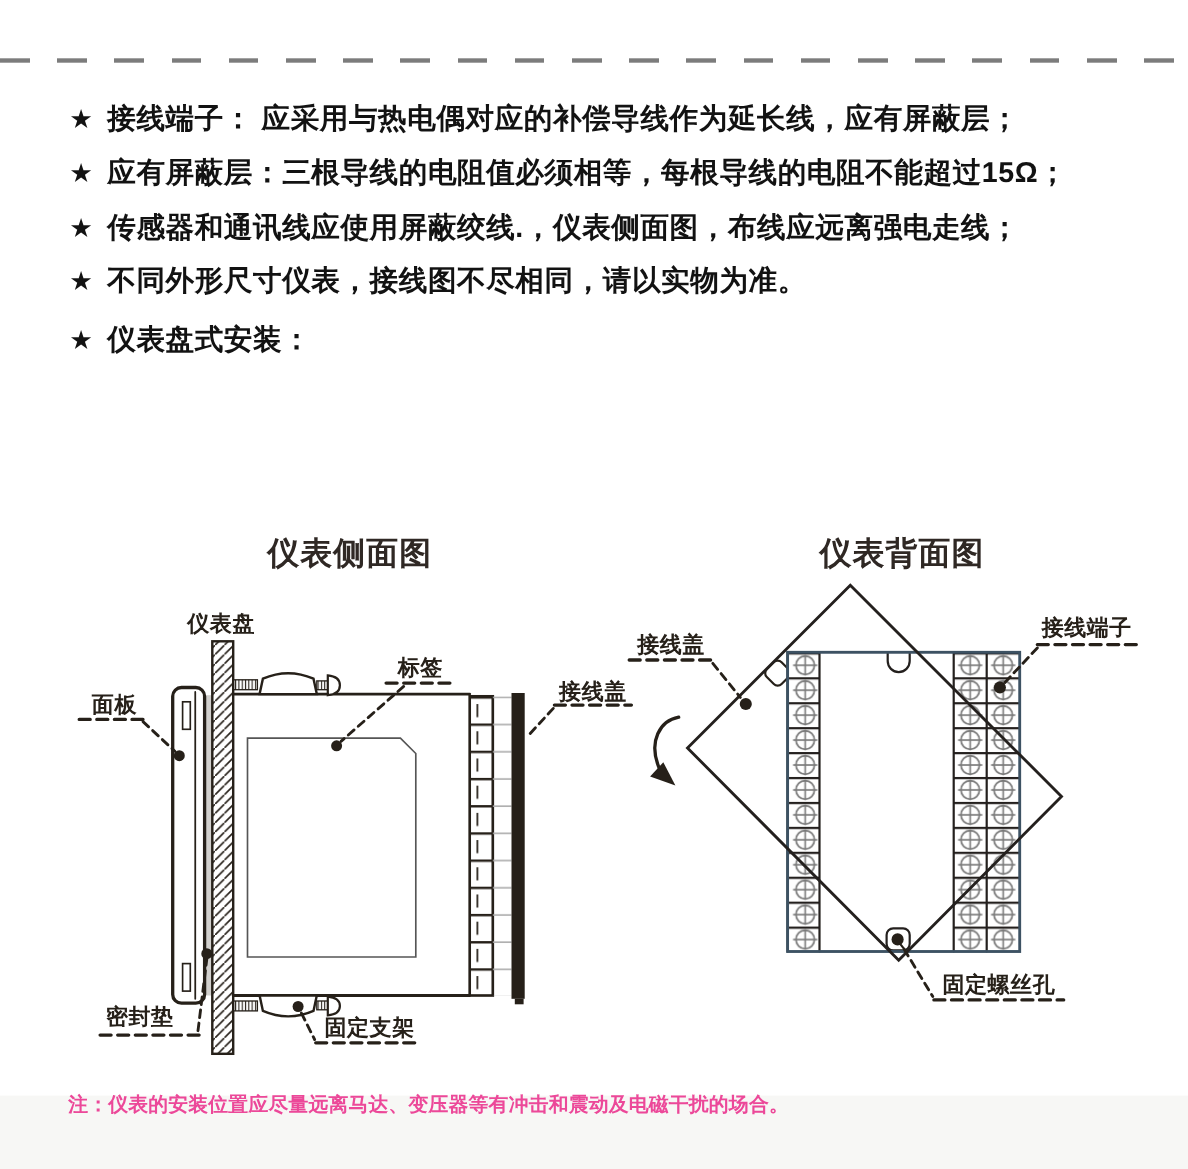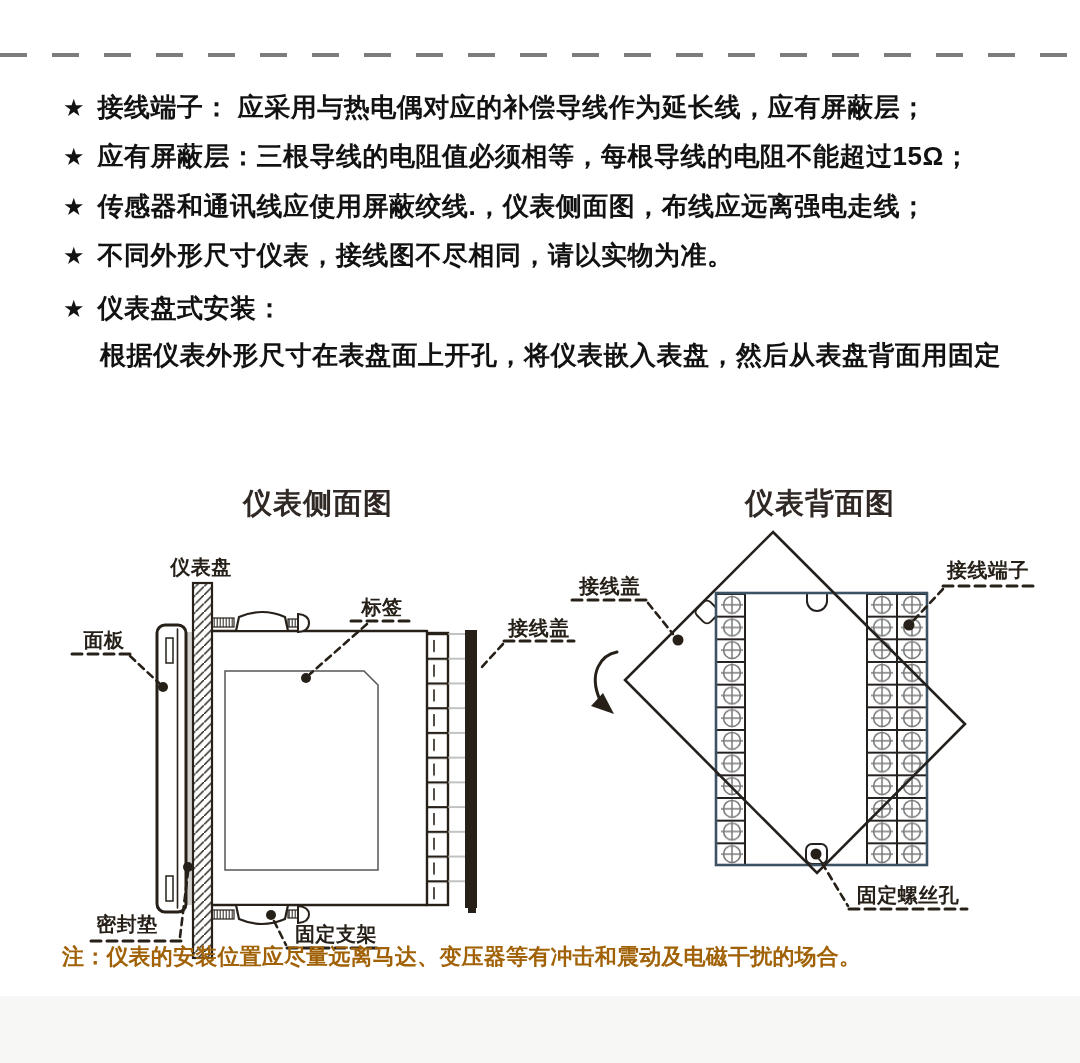--- a/index.html
+++ b/index.html
@@ -15,22 +15,22 @@
     position:absolute;left:63px;display:flex;align-items:baseline;gap:13px;
     font-size:26px;font-weight:bold;letter-spacing:0.5px;white-space:nowrap;color:#121212;
   }
   .bullet-row .star{font-size:24px;letter-spacing:0;}
   .para-line{
     position:absolute;font-size:26px;font-weight:bold;letter-spacing:0.5px;
     white-space:nowrap;color:#121212;
   }
   .footer-band{position:absolute;left:0;top:996px;width:1080px;height:67px;background:#f7f7f5;}
   .footnote{
-    position:absolute;left:62px;top:942px;font-size:22px;font-weight:bold;
-    letter-spacing:0.2px;white-space:nowrap;color:#a16207;
+    position:absolute;left:62px;top:992px;font-size:18px;font-weight:bold;
+    letter-spacing:0.2px;white-space:nowrap;color:#ec4899;
   }
   svg text{user-select:none;}
   .dia-title{
     font-family:"Liberation Serif","DejaVu Serif",serif;font-weight:bold;
     font-size:29px;letter-spacing:1px;fill:#2f2824;
   }
   .dia-label{
     font-family:"Liberation Sans","DejaVu Sans",sans-serif;font-weight:600;
     font-size:20px;letter-spacing:0.5px;fill:#262019;
   }
@@ -56,21 +56,20 @@
   </div>
   <div class="bullet-row" style="top:238px">
     <span class="star">★</span>
     <span>不同外形尺寸仪表，接线图不尽相同，请以实物为准。</span>
   </div>
   <div class="bullet-row" style="top:291px">
     <span class="star">★</span>
     <span>仪表盘式安装：</span>
   </div>
 
-  <div class="para-line" style="top:338px;left:100px">根据仪表外形尺寸在表盘面上开孔，将仪表嵌入表盘，然后从表盘背面用固定</div>
 
   <svg style="position:absolute;left:0;top:470px" width="1080" height="500" viewBox="0 470 1080 500">
     <defs>
       <pattern id="hatch" patternUnits="userSpaceOnUse" width="8.5" height="8.5">
         <line x1="0" y1="8.5" x2="8.5" y2="0" stroke="#262019" stroke-width="1.5"></line>
       </pattern>
       <pattern id="thr" patternUnits="userSpaceOnUse" width="3" height="3">
         <line x1="1.2" y1="0" x2="1.2" y2="3" stroke="#262019" stroke-width="1"></line>
       </pattern>
       <pattern id="comb" patternUnits="userSpaceOnUse" x="427" y="633" width="21" height="24.727">

